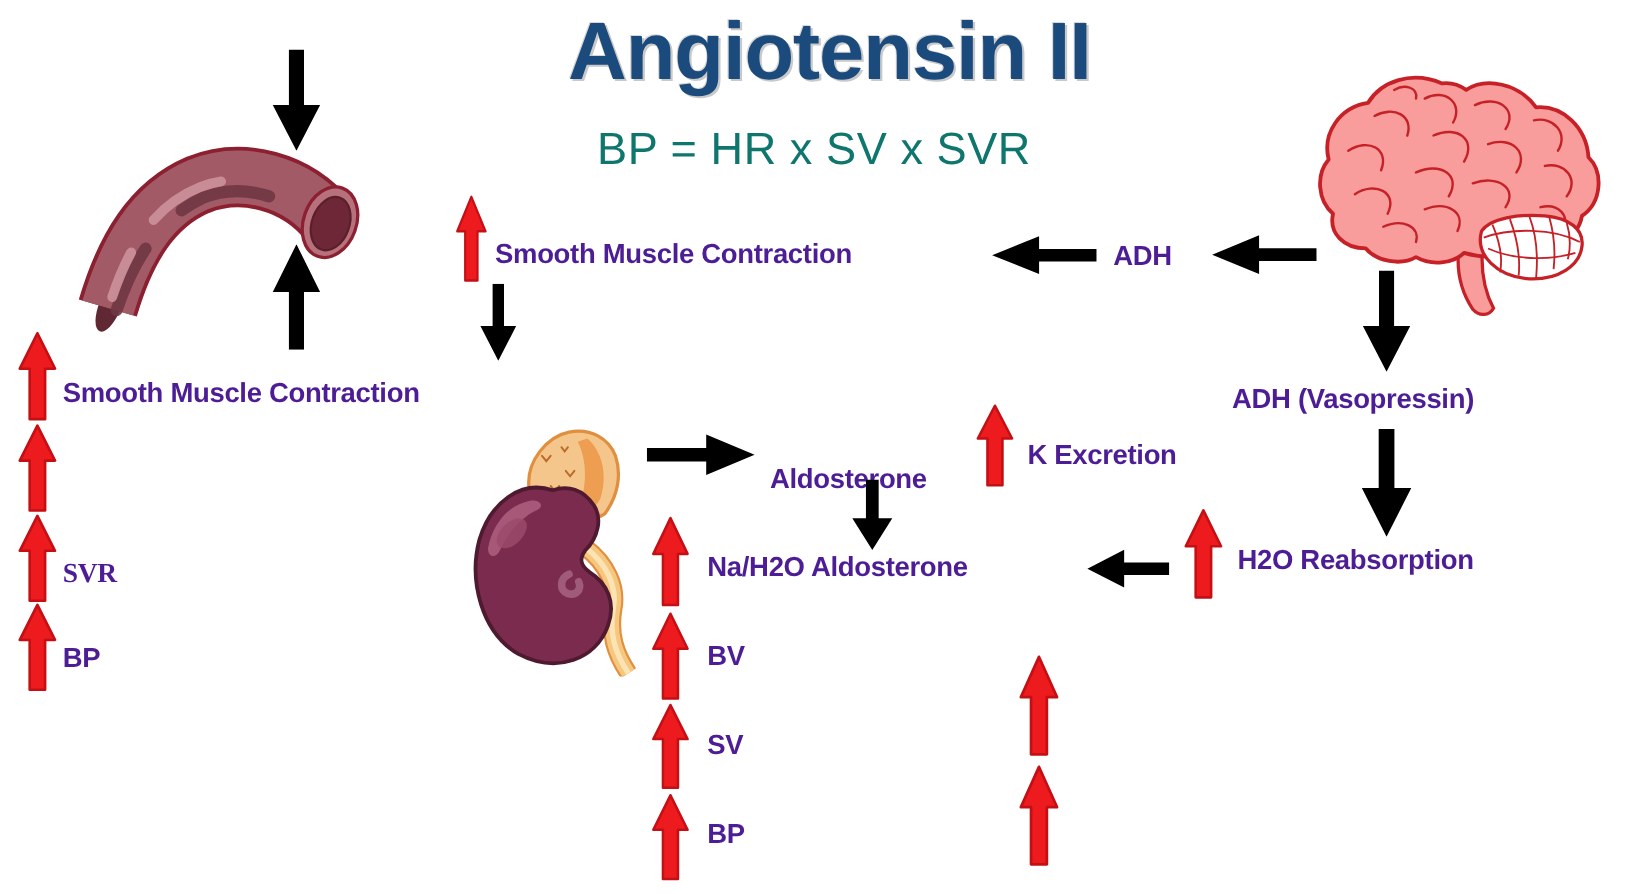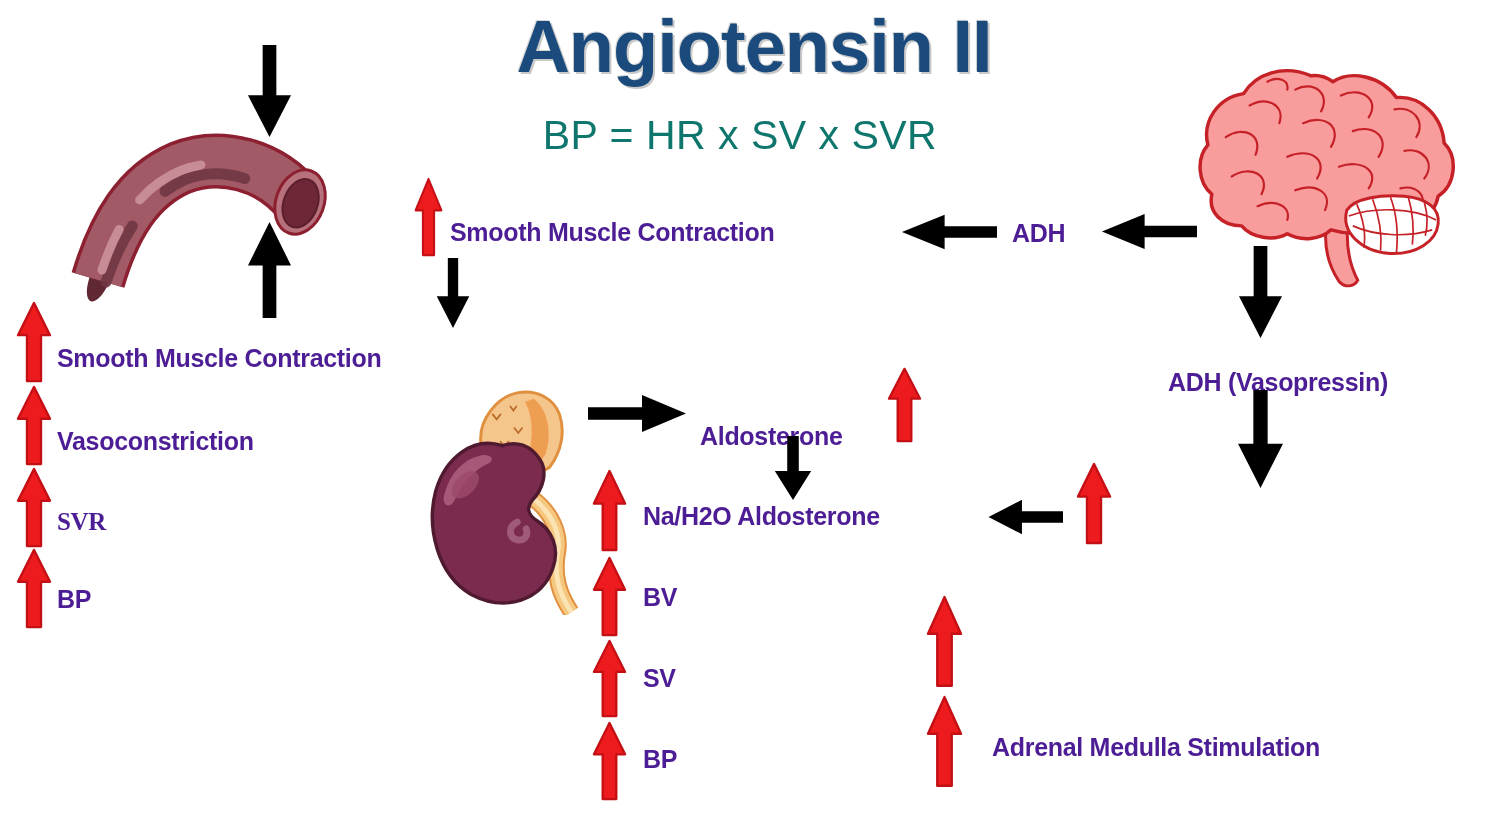--- a/index.html
+++ b/index.html
@@ -27,21 +27,21 @@
   
   .lbl-smc-left   {left:57px;  top:358px;}
   .lbl-vaso       {left:57px;  top:441px;}
   .lbl-svr        {left:57px;  top:522px;font-family:Liberation Serif, serif;}
   .lbl-bp-left    {left:57px;  top:599px;}
   .lbl-smc-center {left:450px; top:232px;}
   .lbl-adh        {left:1012px;top:233px;}
   .lbl-aldo       {left:700px; top:436px;}
   .lbl-kexc       {left:934px; top:414px;}
   .lbl-nah2o      {left:643px; top:516px;}
-  .lbl-adhv       {left:1120px;top:382px;margin-left:48px;}
+  .lbl-adhv       {left:1120px;top:363px;}
   .lbl-h2o        {left:1125px;top:510px;}
   .lbl-bv         {left:643px; top:597px;}
   .lbl-sv         {left:643px; top:678px;}
   .lbl-bp-center  {left:643px; top:759px;}
   .lbl-symp       {left:992px; top:649px;}
   .lbl-adrenal    {left:992px; top:747px;}
 </style>
 </head>
 <body>
 
@@ -141,21 +141,20 @@
       <use href="#black-down"></use>
     </svg>
 
   <svg class="arrow abs" style="left:16px;top:301px;width:36px;height:82px">
       <use href="#red-up"></use>
     </svg>
   <div class="lbl lbl-smc-left">Smooth Muscle Contraction</div>
   <svg class="arrow abs" style="left:16px;top:385px;width:36px;height:81px">
       <use href="#red-up"></use>
     </svg>
-  <div class="lbl lbl-vaso">Vasoconstriction</div>
   <svg class="arrow abs" style="left:16px;top:467px;width:36px;height:81px">
       <use href="#red-up"></use>
     </svg>
   <div class="lbl lbl-svr">SVR</div>
   <svg class="arrow abs" style="left:16px;top:548px;width:36px;height:81px">
       <use href="#red-up"></use>
     </svg>
   <div class="lbl lbl-bp-left">BP</div>
 
   <svg class="arrow abs" style="left:414px;top:177px;width:29px;height:80px">
@@ -176,20 +175,21 @@
   <svg class="illus abs" style="left:424px;top:385px;width:162px;height:230px">
       <use href="#kidney"></use>
     </svg>
   <svg class="arrow abs flip-h" style="left:588px;top:391px;width:100px;height:45px">
       <use href="#black-left"></use>
     </svg>
   <div class="lbl lbl-aldo">Aldosterone</div>
   <svg class="arrow abs" style="left:887px;top:367px;width:35px;height:76px">
       <use href="#red-up"></use>
     </svg>
+  <div class="lbl lbl-kexc">K Excretion</div>
   <svg class="arrow abs" style="left:774px;top:436px;width:38px;height:64px">
       <use href="#black-down"></use>
     </svg>
 
   <svg class="arrow abs" style="left:592px;top:469px;width:35px;height:83px">
       <use href="#red-up"></use>
     </svg>
   <div class="lbl lbl-nah2o">Na/H2O Aldosterone</div>
   <svg class="arrow abs" style="left:987px;top:496px;width:76px;height:42px">
       <use href="#black-left"></use>
@@ -214,22 +214,22 @@
   <svg class="arrow abs" style="left:1238px;top:246px;width:45px;height:92px">
       <use href="#black-down"></use>
     </svg>
   <div class="lbl lbl-adhv">ADH (Vasopressin)</div>
   <svg class="arrow abs" style="left:1237px;top:390px;width:47px;height:98px">
       <use href="#black-down"></use>
     </svg>
   <svg class="arrow abs" style="left:1076px;top:462px;width:36px;height:83px">
       <use href="#red-up"></use>
     </svg>
+  <div class="lbl lbl-h2o">H2O Reabsorption</div>
 
   <svg class="arrow abs" style="left:926px;top:595px;width:37px;height:93px">
       <use href="#red-up"></use>
     </svg>
   <svg class="arrow abs" style="left:926px;top:695px;width:37px;height:93px">
       <use href="#red-up"></use>
     </svg>
-  <div class="lbl lbl-adrenal">Adrenal Medulla Stimulation</div>
 
 </div>
 
 </body></html>

